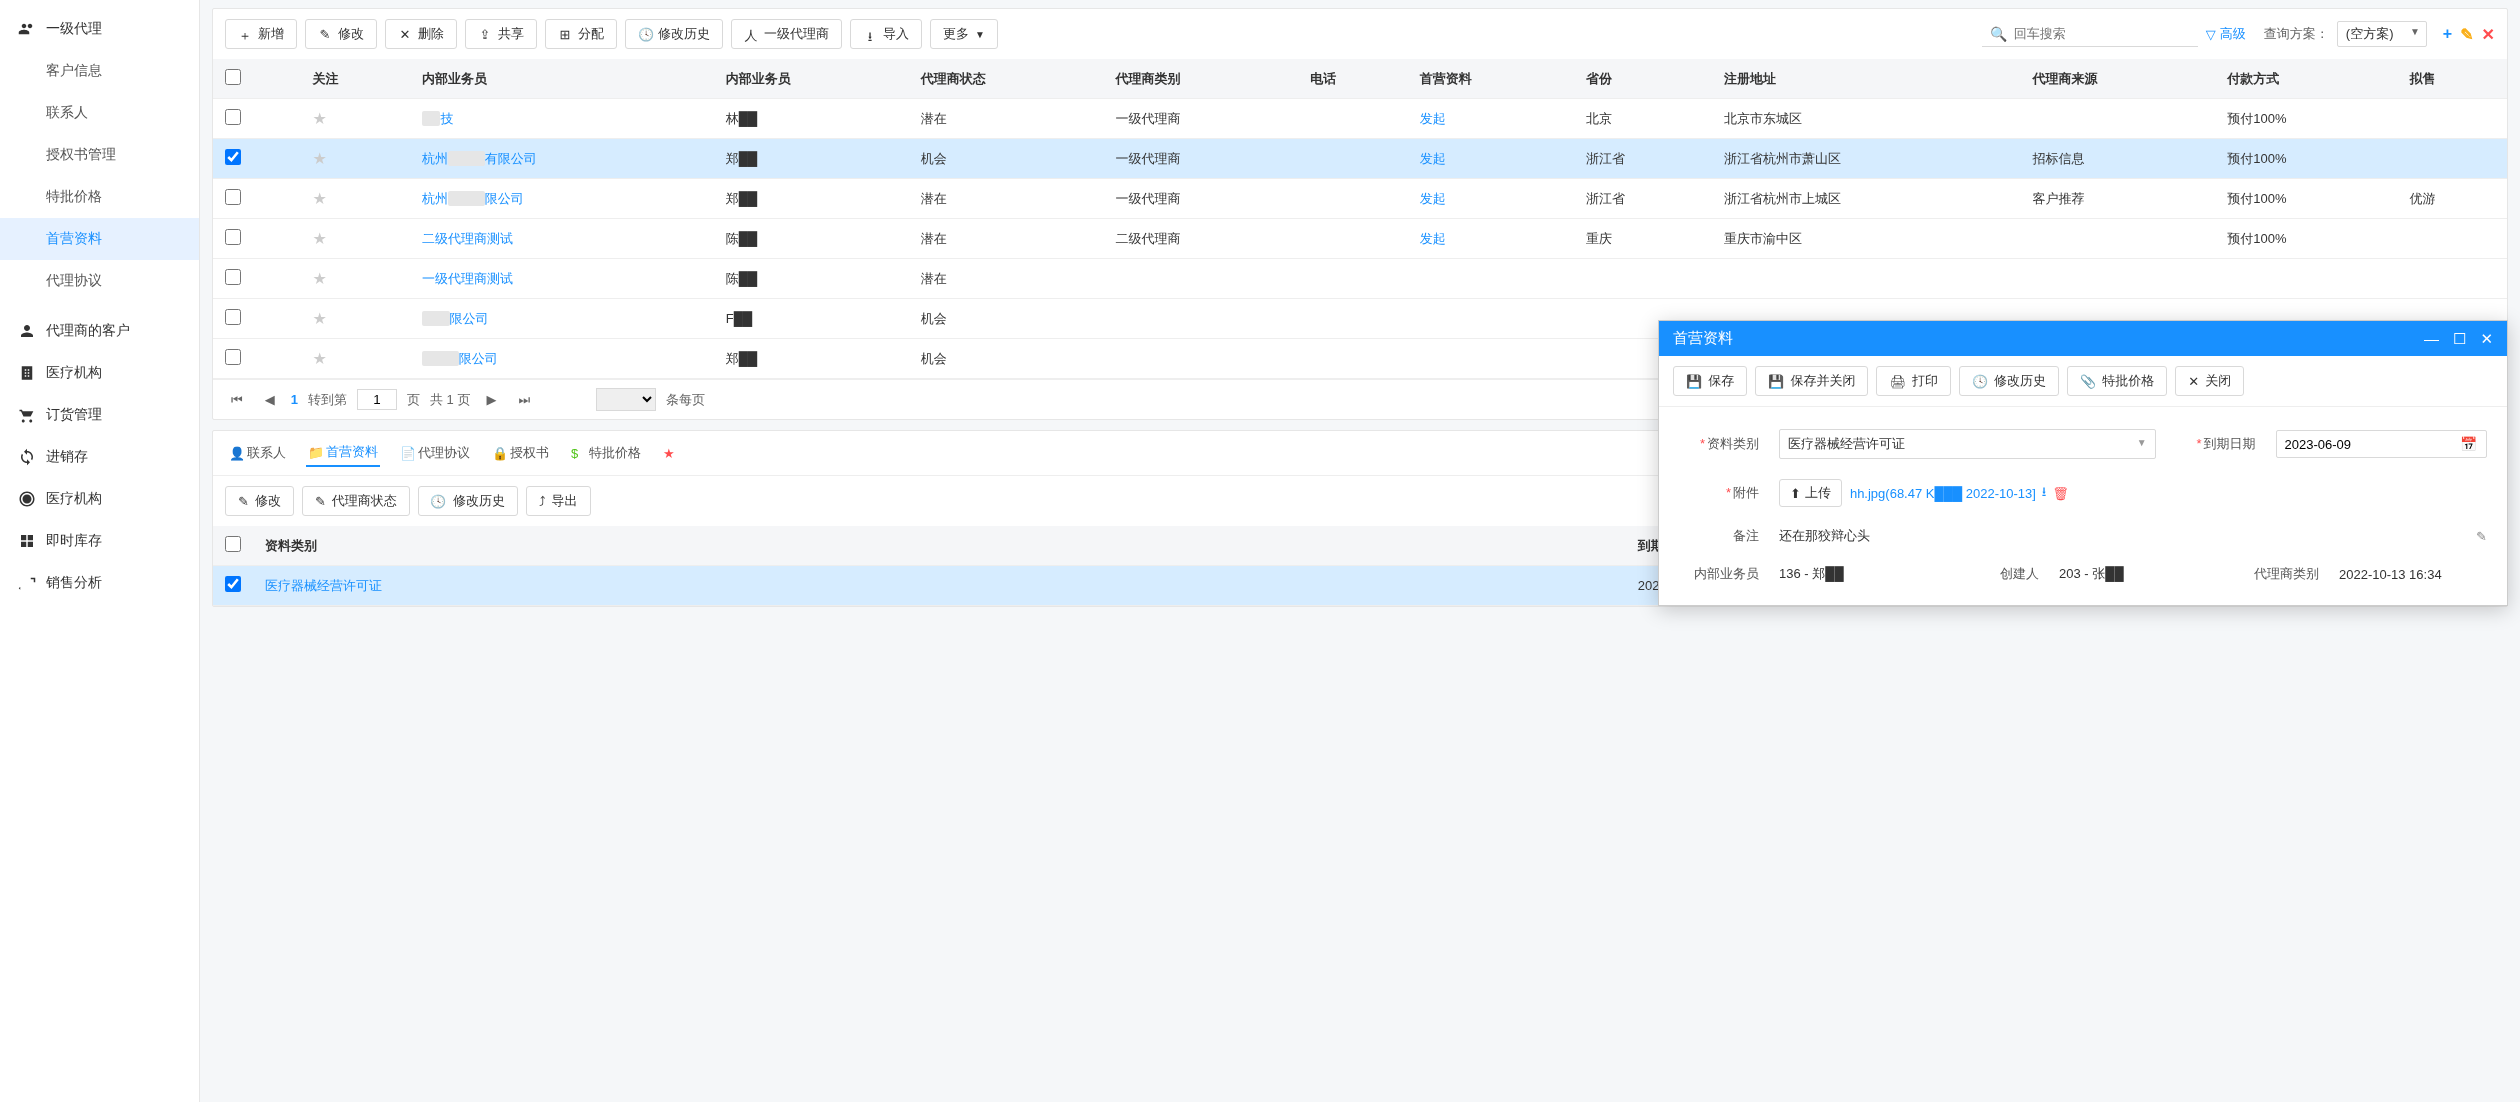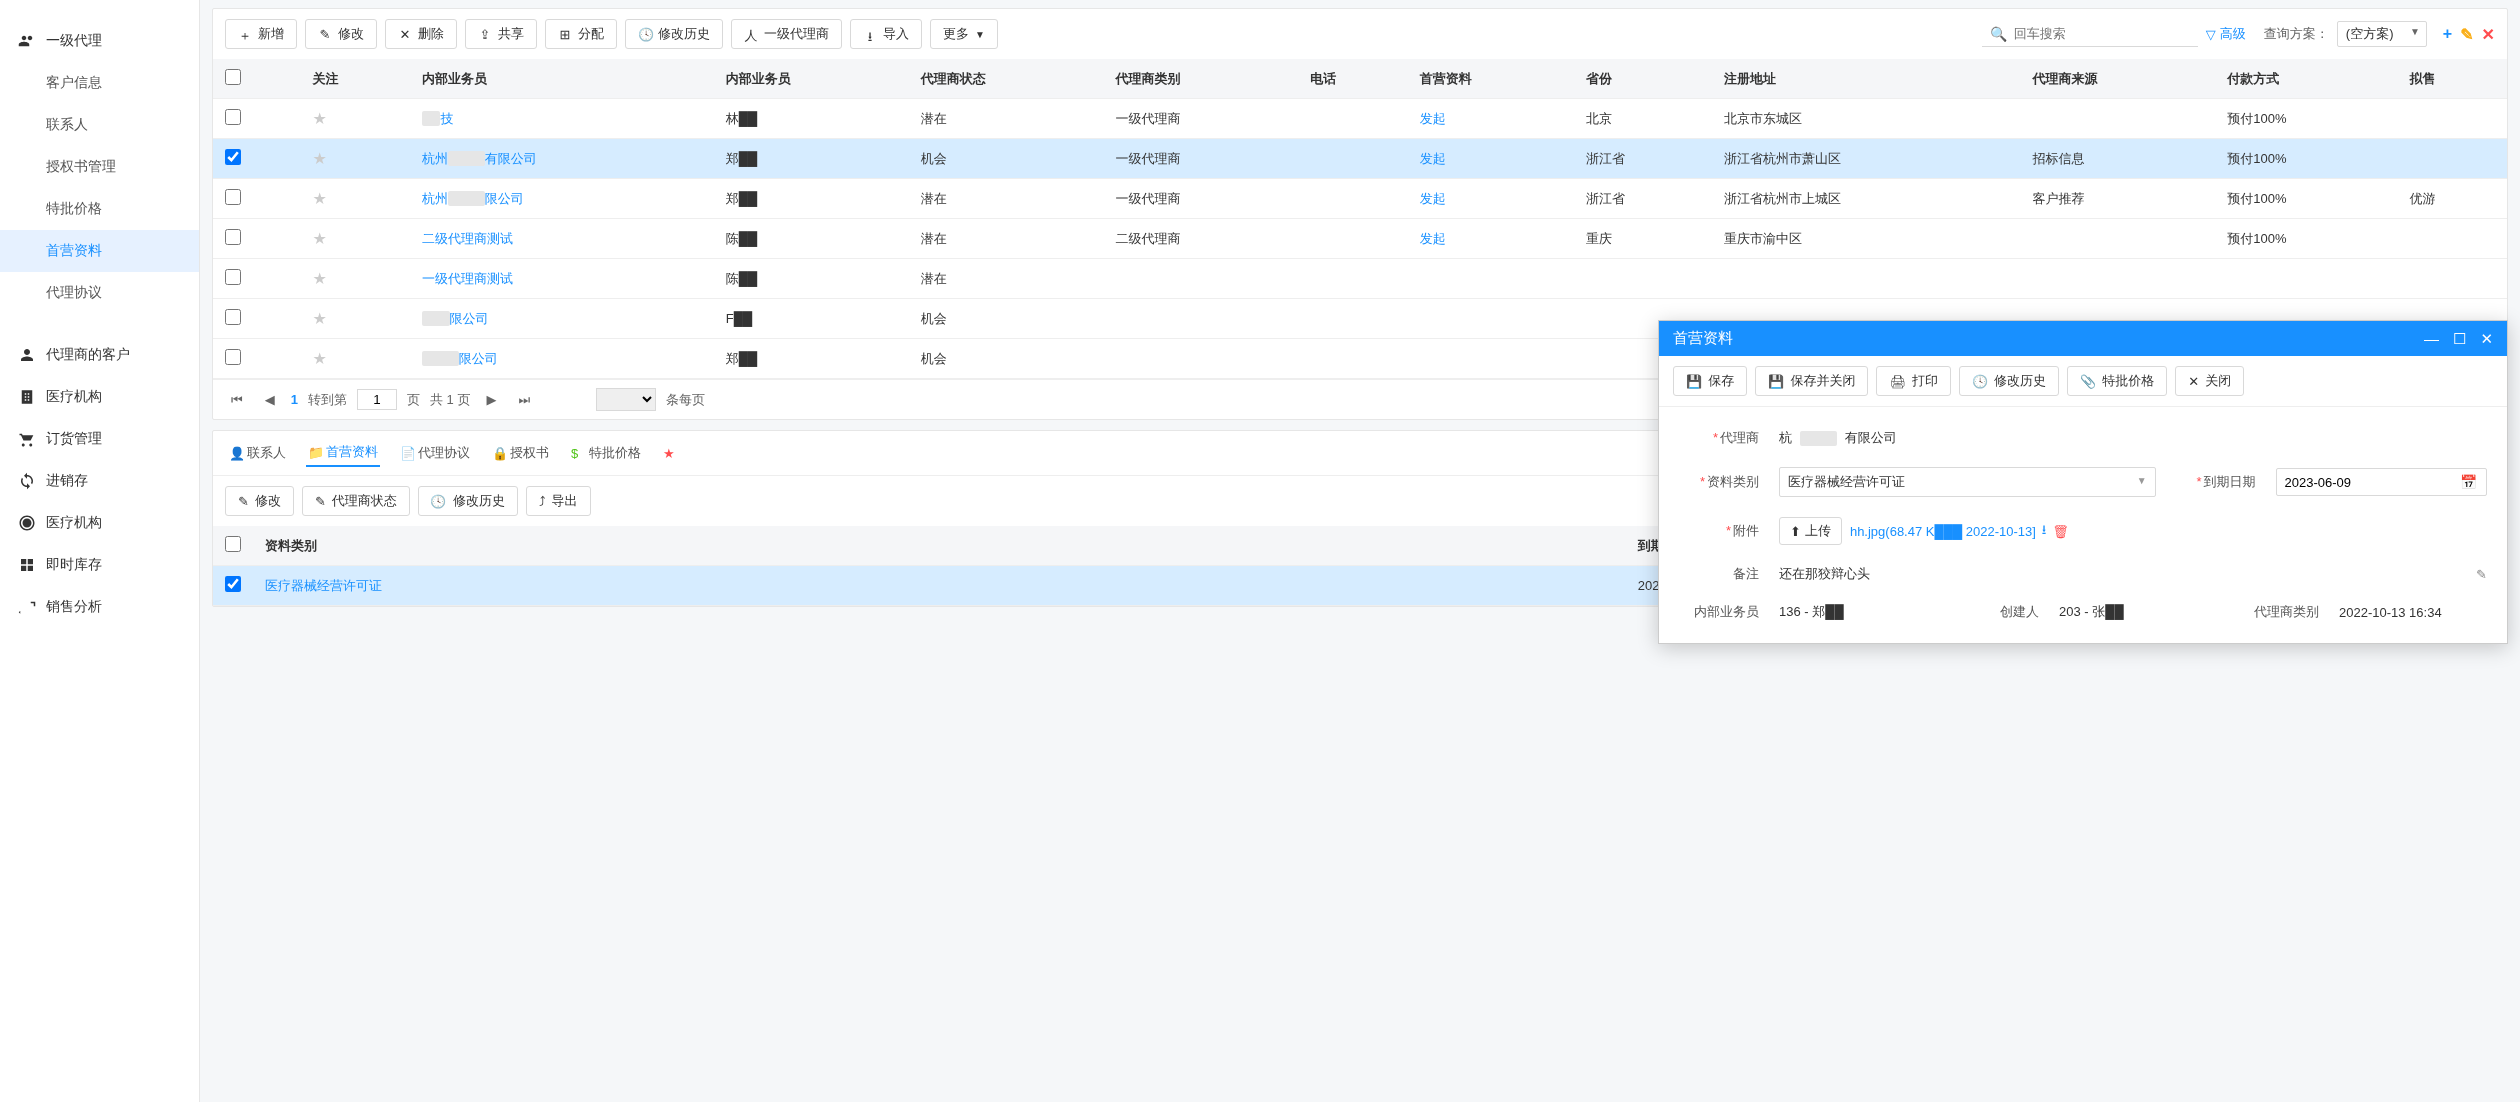--- a/index.html
+++ b/index.html
@@ -1,21 +1,21 @@
 <!DOCTYPE html>
 <html><head>
 <meta charset="utf-8">
 <style>
 * { box-sizing: border-box; margin: 0; padding: 0; }
 body { font-family: "Microsoft YaHei", Arial, sans-serif; font-size: 14px; color: #333; background: #f5f7f9; overflow: hidden; }
 .app { display: flex; height: 100vh; }
 
 
 .sidebar { width: 200px; background: #fff; border-right: 1px solid #e6e6e6; overflow-y: auto; flex-shrink: 0; }
-.nav-group { padding: 20px 0; }
+.nav-group { padding: 8px 0; }
 .nav-item { display: flex; align-items: center; padding: 12px 18px; cursor: pointer; color: #333; }
 .nav-item.sub { padding-left: 46px; font-size: 14px; color: #555; }
 .nav-item.active { background: #e6f1ff; color: #1890ff; }
 .nav-icon { width: 18px; height: 18px; margin-right: 10px; display: inline-flex; align-items: center; justify-content: center; fill: currentColor; }
 
 
 .main { flex: 1; display: flex; flex-direction: column; overflow: hidden; padding: 8px 12px; position: relative; }
 .panel { background: #fff; border: 1px solid #e6e6e6; border-radius: 2px; margin-bottom: 10px; }
 .toolbar { display: flex; align-items: center; padding: 10px 12px; gap: 8px; flex-wrap: wrap; }
 .btn { display: inline-flex; align-items: center; gap: 6px; padding: 5px 12px; border: 1px solid #d9d9d9; background: #fff; border-radius: 3px; cursor: pointer; font-size: 13px; color: #333; }
@@ -471,28 +471,20 @@
             <span>📎</span>
             <span>特批价格</span>
           </button>
         <button class="btn">
             <span>✕</span>
             <span>关闭</span>
           </button>
       </div>
       <div class="dlg-body">
         <div class="form-row">
-          <div class="form-label req">代理商</div>
-          <div class="form-val">
-              <span>杭</span>
-              <span class="redact">████</span>
-              <span>有限公司</span>
-            </div>
-        </div>
-        <div class="form-row">
           <div class="form-label req">资料类别</div>
           <div class="form-select"><span>医疗器械经营许可证</span></div>
           <div class="form-label req">到期日期</div>
           <div class="date-picker">
             <input value="2023-06-09" style="">
             <span class="cal-icon">📅</span>
           </div>
         </div>
         <div class="form-row">
           <div class="form-label req">附件</div>

